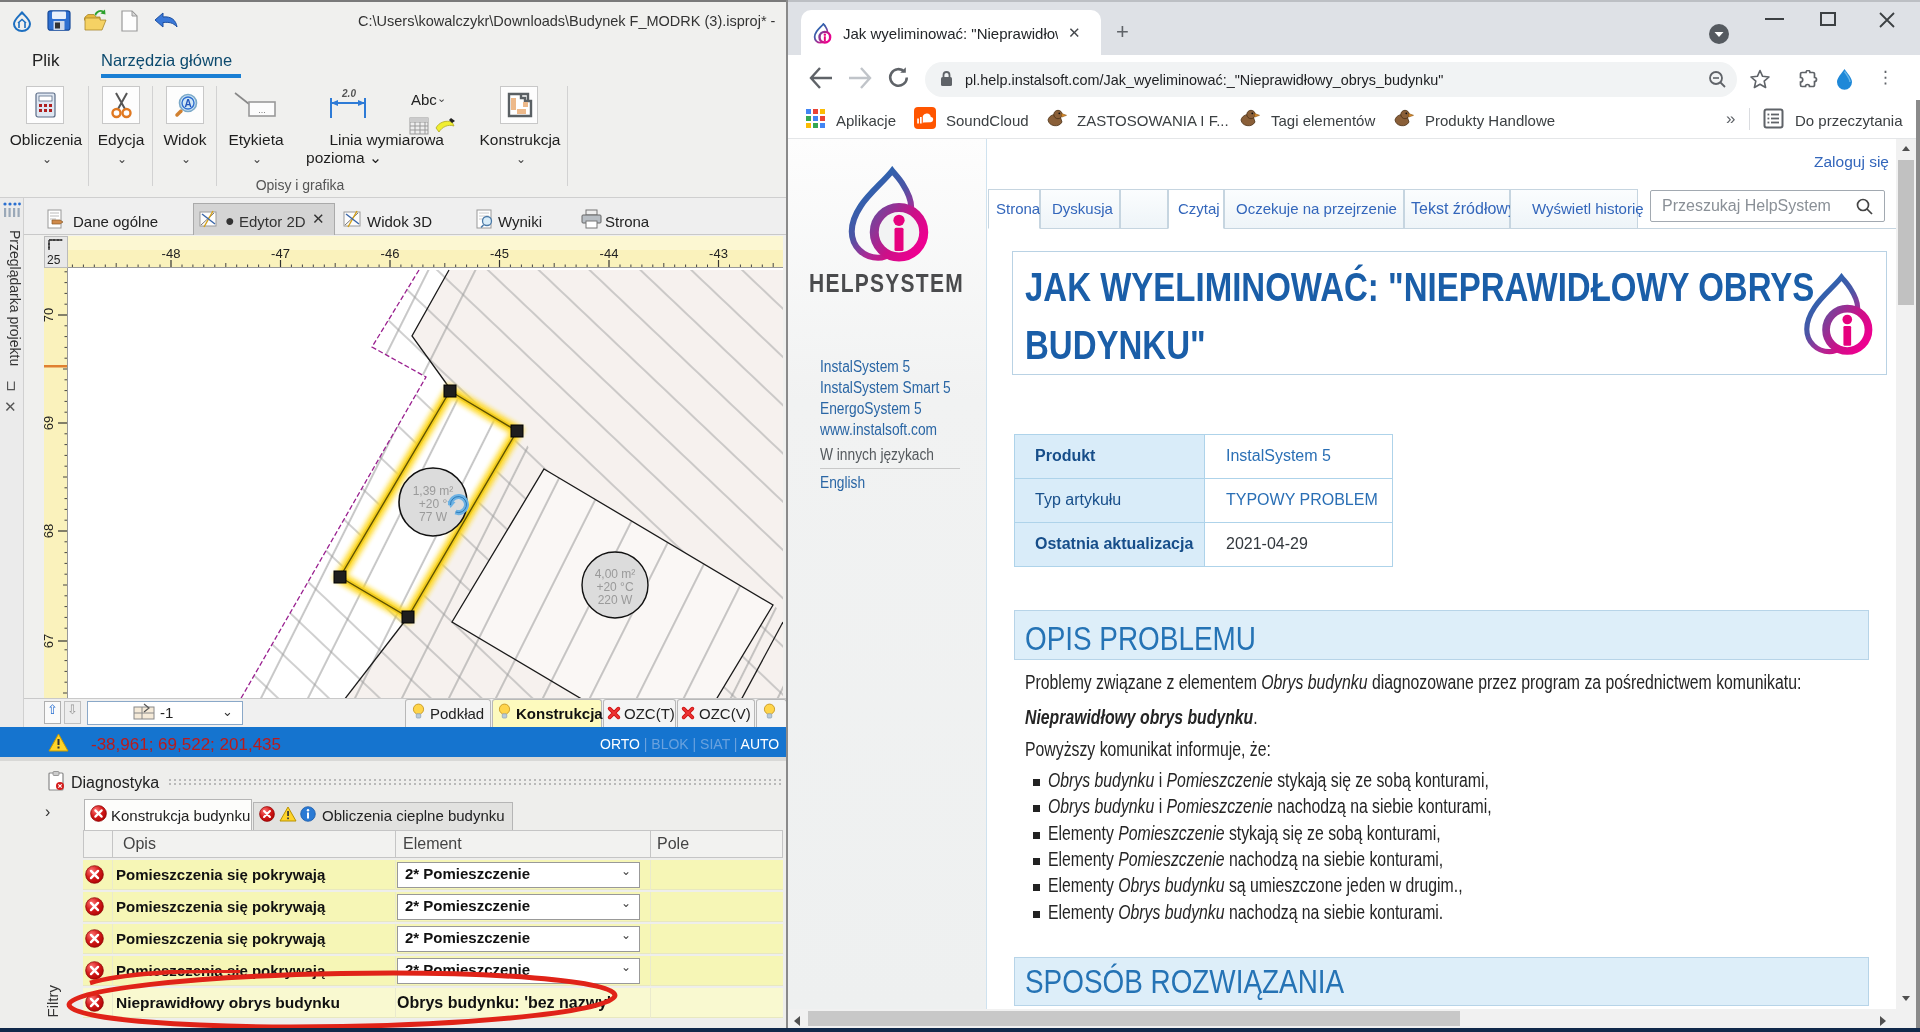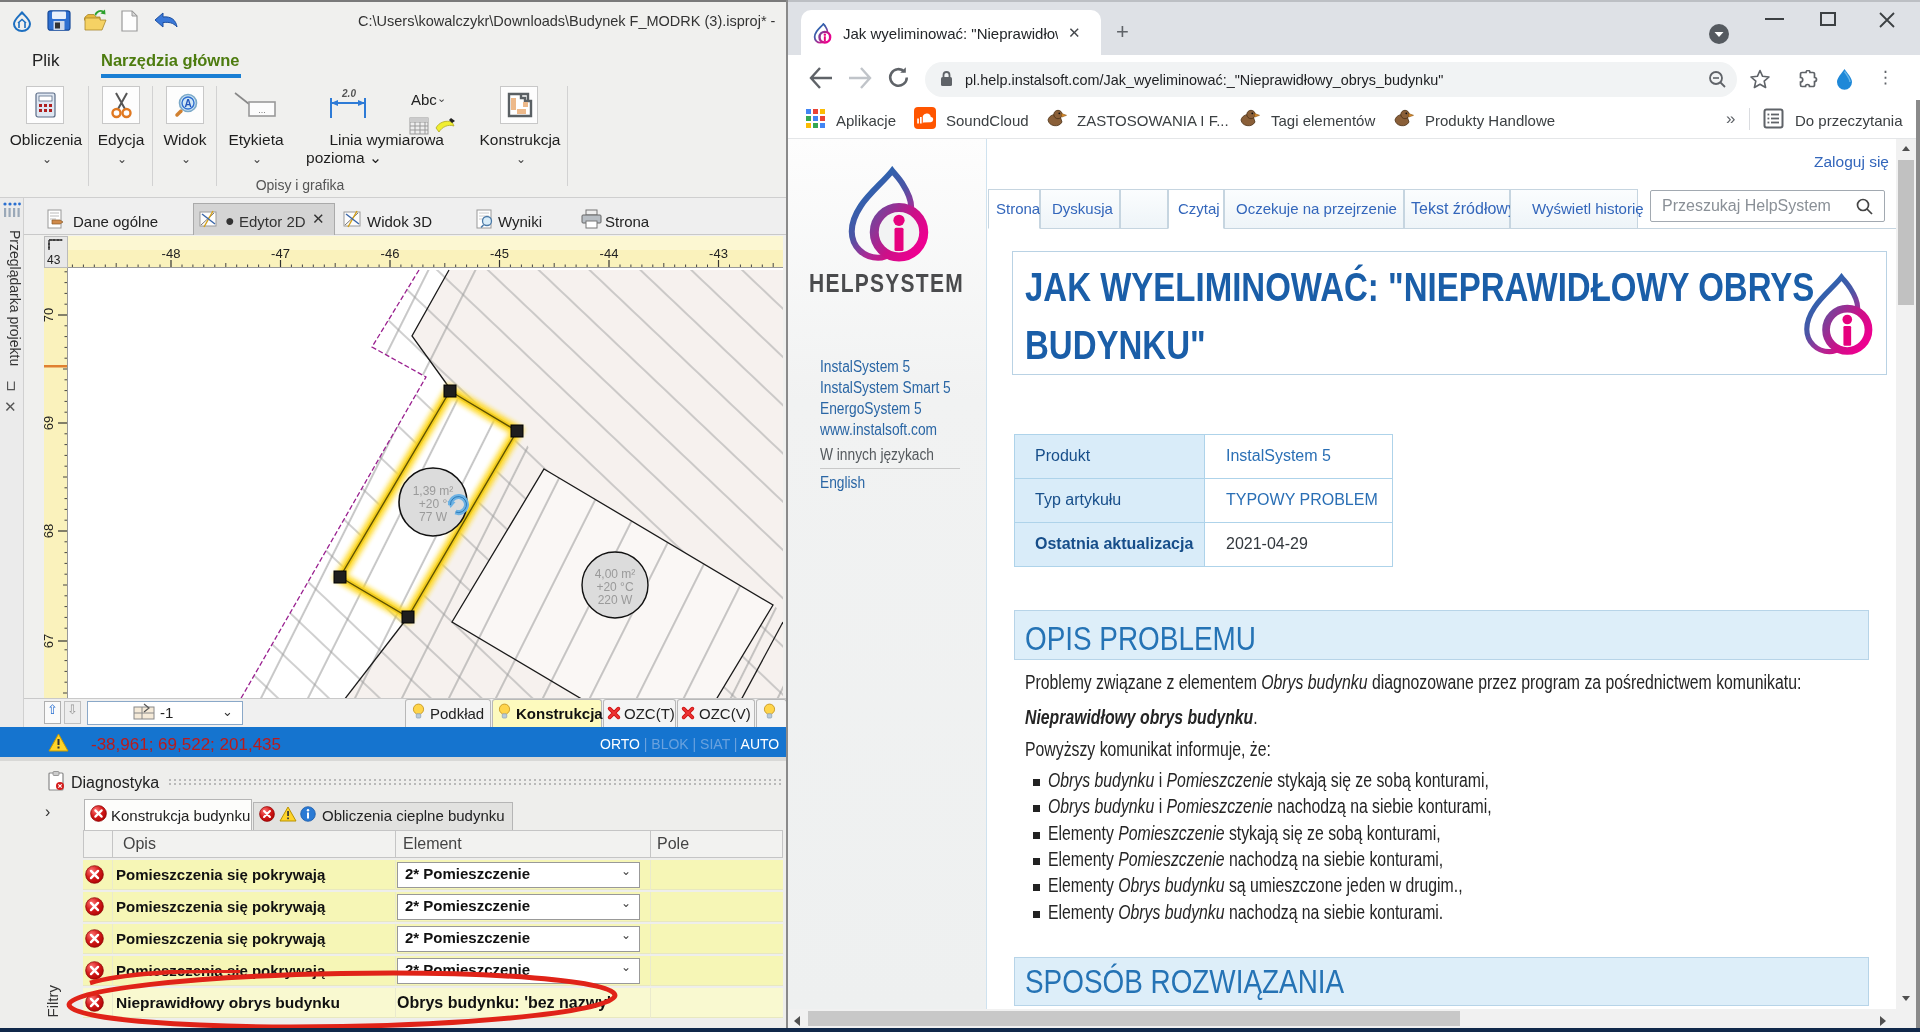--- a/index.html
+++ b/index.html
@@ -25,21 +25,21 @@
 </svg>
 <svg class="abs" style="left:121px;top:10px" width="17" height="22" viewBox="0 0 17 22">
 <path d="M1,1 h10 l5,5 v15 h-15 Z" fill="#fdfdfd" stroke="#9a9a9a" stroke-width="1.2"></path>
 <path d="M11,1 l5,5 h-5 Z" fill="#d8d8d8" stroke="#9a9a9a" stroke-width="1"></path>
 </svg>
 <svg class="abs" style="left:153px;top:12px" width="26" height="17" viewBox="0 0 26 17">
 <path d="M2,8 L10,1 V5 C18,4 23,8 24,15 C20,10.5 16,10 10,10.5 V15 Z" fill="#3a78d8" stroke="#1c4fa0" stroke-width="1"></path>
 </svg>
 <div class="abs" style="left:358px;top:13px;font-size:14.5px;color:#333;white-space:nowrap">C:\Users\kowalczykr\Downloads\Budynek F_MODRK (3).isproj* -</div>
 <div class="abs" style="left:32px;top:51px;font-size:17px;color:#222">Plik</div>
-<div class="abs" style="left:101px;top:51px;font-size:16.5px;font-weight:bold;color:#4d7c0f">Narzędzia główne</div>
+<div class="abs" style="left:101px;top:51px;font-size:16.5px;font-weight:normal;color:#0c4a6e">Narzędzia główne</div>
 <div class="abs" style="left:101px;top:74px;width:140px;height:4px;background:#1a7fd4"></div>
 <div class="abs" style="left:26px;top:86px;width:38px;height:38px;background:#fdfdfd;border:1px solid #c8c8c8"></div>
 <div class="abs" style="left:102px;top:86px;width:38px;height:38px;background:#fdfdfd;border:1px solid #c8c8c8"></div>
 <div class="abs" style="left:166px;top:86px;width:38px;height:38px;background:#fdfdfd;border:1px solid #c8c8c8"></div>
 <div class="abs" style="left:500px;top:86px;width:38px;height:38px;background:#fdfdfd;border:1px solid #c8c8c8"></div>
 <svg class="abs" style="left:33px;top:92px" width="25" height="27" viewBox="0 0 25 27">
 <rect x="3" y="1" width="19" height="24" rx="2" fill="#dfe7f2" stroke="#5a6b85" stroke-width="1.2"></rect>
 <rect x="6" y="4" width="13" height="5" fill="#fff" stroke="#5a6b85" stroke-width="0.8"></rect>
 <g fill="#b02020">
         <rect x="6" y="12" width="3" height="3"></rect>
@@ -169,21 +169,21 @@
 <path d="M2,2 v10 M2,2 h12" stroke="#333" stroke-width="1.4"></path>
 <path d="M5,2 l-3,-0 M2,12 l0,0" stroke="#333" stroke-width="1"></path>
 <g fill="#333">
         <circle cx="7" cy="2" r="1"></circle>
         <circle cx="11" cy="2" r="1"></circle>
         <circle cx="14.5" cy="2" r="1"></circle>
         <circle cx="2" cy="6" r="1"></circle>
         <circle cx="2" cy="9.5" r="1"></circle>
       </g>
 </svg>
-<div class="abs" style="left:47px;top:253px;font-size:12px;color:#222">43</div>
+<div class="abs" style="left:47px;top:253px;font-size:12px;color:#222">25</div>
 <svg class="abs" style="left:68px;top:236px" width="715" height="32" viewBox="0 0 715 32">
       <rect x="0" y="0" width="715" height="32" fill="#faf2bc"></rect>
       <rect x="0" y="0" width="715" height="14" fill="#fcf7d2"></rect>
       <text x="103" y="22" font-size="13" fill="#222" text-anchor="middle" font-family="Liberation Sans">-48</text>
       <line x1="103" y1="24" x2="103" y2="32" stroke="#333" stroke-width="1.2"></line>
       <text x="212.5" y="22" font-size="13" fill="#222" text-anchor="middle" font-family="Liberation Sans">-47</text>
       <line x1="212.5" y1="24" x2="212.5" y2="32" stroke="#333" stroke-width="1.2"></line>
       <text x="322" y="22" font-size="13" fill="#222" text-anchor="middle" font-family="Liberation Sans">-46</text>
       <line x1="322" y1="24" x2="322" y2="32" stroke="#333" stroke-width="1.2"></line>
       <text x="431.5" y="22" font-size="13" fill="#222" text-anchor="middle" font-family="Liberation Sans">-45</text>
@@ -746,21 +746,21 @@
           <stop offset="1" stop-color="#ee0090"></stop>
 </linearGradient>
 </defs>
 <path d="M63,6 C52,20 32,36 21,53 C13,65 9,75 9,87 C9,107 25,122 44,122 C58,122 70,112 75,100 C81,84 86,69 88,57 C89,48 84,35 77,24 C73,17 67,11 63,6 Z" fill="none" stroke="url(#lg1tb)" stroke-width="8"></path>
 <circle cx="72" cy="88" r="33" fill="#fff" stroke="url(#lg2tb)" stroke-width="12"></circle>
 <circle cx="72" cy="72" r="7.5" fill="#e6007e"></circle>
 <rect x="66" y="82" width="12" height="31" rx="2" fill="#e6007e"></rect>
 </svg>
 <div class="abs" style="left:226px;top:434px;width:191px;height:44px;background:#d9ecf9;border:1px solid #aed3ea;border-bottom:none"></div>
 <div class="abs" style="left:417px;top:434px;width:188px;height:44px;background:#fff;border:1px solid #aed3ea;border-left:none;border-bottom:none"></div>
-<div class="abs" style="left:247px;top:447px;font-size:16px;font-weight:normal;color:#174e8a">Produkt</div>
+<div class="abs" style="left:247px;top:447px;font-size:16px;font-weight:bold;color:#174e8a">Produkt</div>
 <div class="abs" style="left:438px;top:447px;font-size:16px;color:#2a6fb5">InstalSystem 5</div>
 <div class="abs" style="left:226px;top:478px;width:191px;height:44px;background:#d9ecf9;border:1px solid #aed3ea;border-bottom:none"></div>
 <div class="abs" style="left:417px;top:478px;width:188px;height:44px;background:#fff;border:1px solid #aed3ea;border-left:none;border-bottom:none"></div>
 <div class="abs" style="left:247px;top:491px;font-size:16px;font-weight:normal;color:#174e8a">Typ artykułu</div>
 <div class="abs" style="left:438px;top:491px;font-size:16px;color:#2a6fb5">TYPOWY PROBLEM</div>
 <div class="abs" style="left:226px;top:522px;width:191px;height:44px;background:#d9ecf9;border:1px solid #aed3ea;border-bottom:none"></div>
 <div class="abs" style="left:417px;top:522px;width:188px;height:44px;background:#fff;border:1px solid #aed3ea;border-left:none;border-bottom:none"></div>
 <div class="abs" style="left:247px;top:535px;font-size:16px;font-weight:bold;color:#174e8a">Ostatnia aktualizacja</div>
 <div class="abs" style="left:438px;top:535px;font-size:16px;color:#33383d">2021-04-29</div>
 <div class="abs" style="left:226px;top:566px;width:379px;height:1px;background:#aed3ea"></div>

